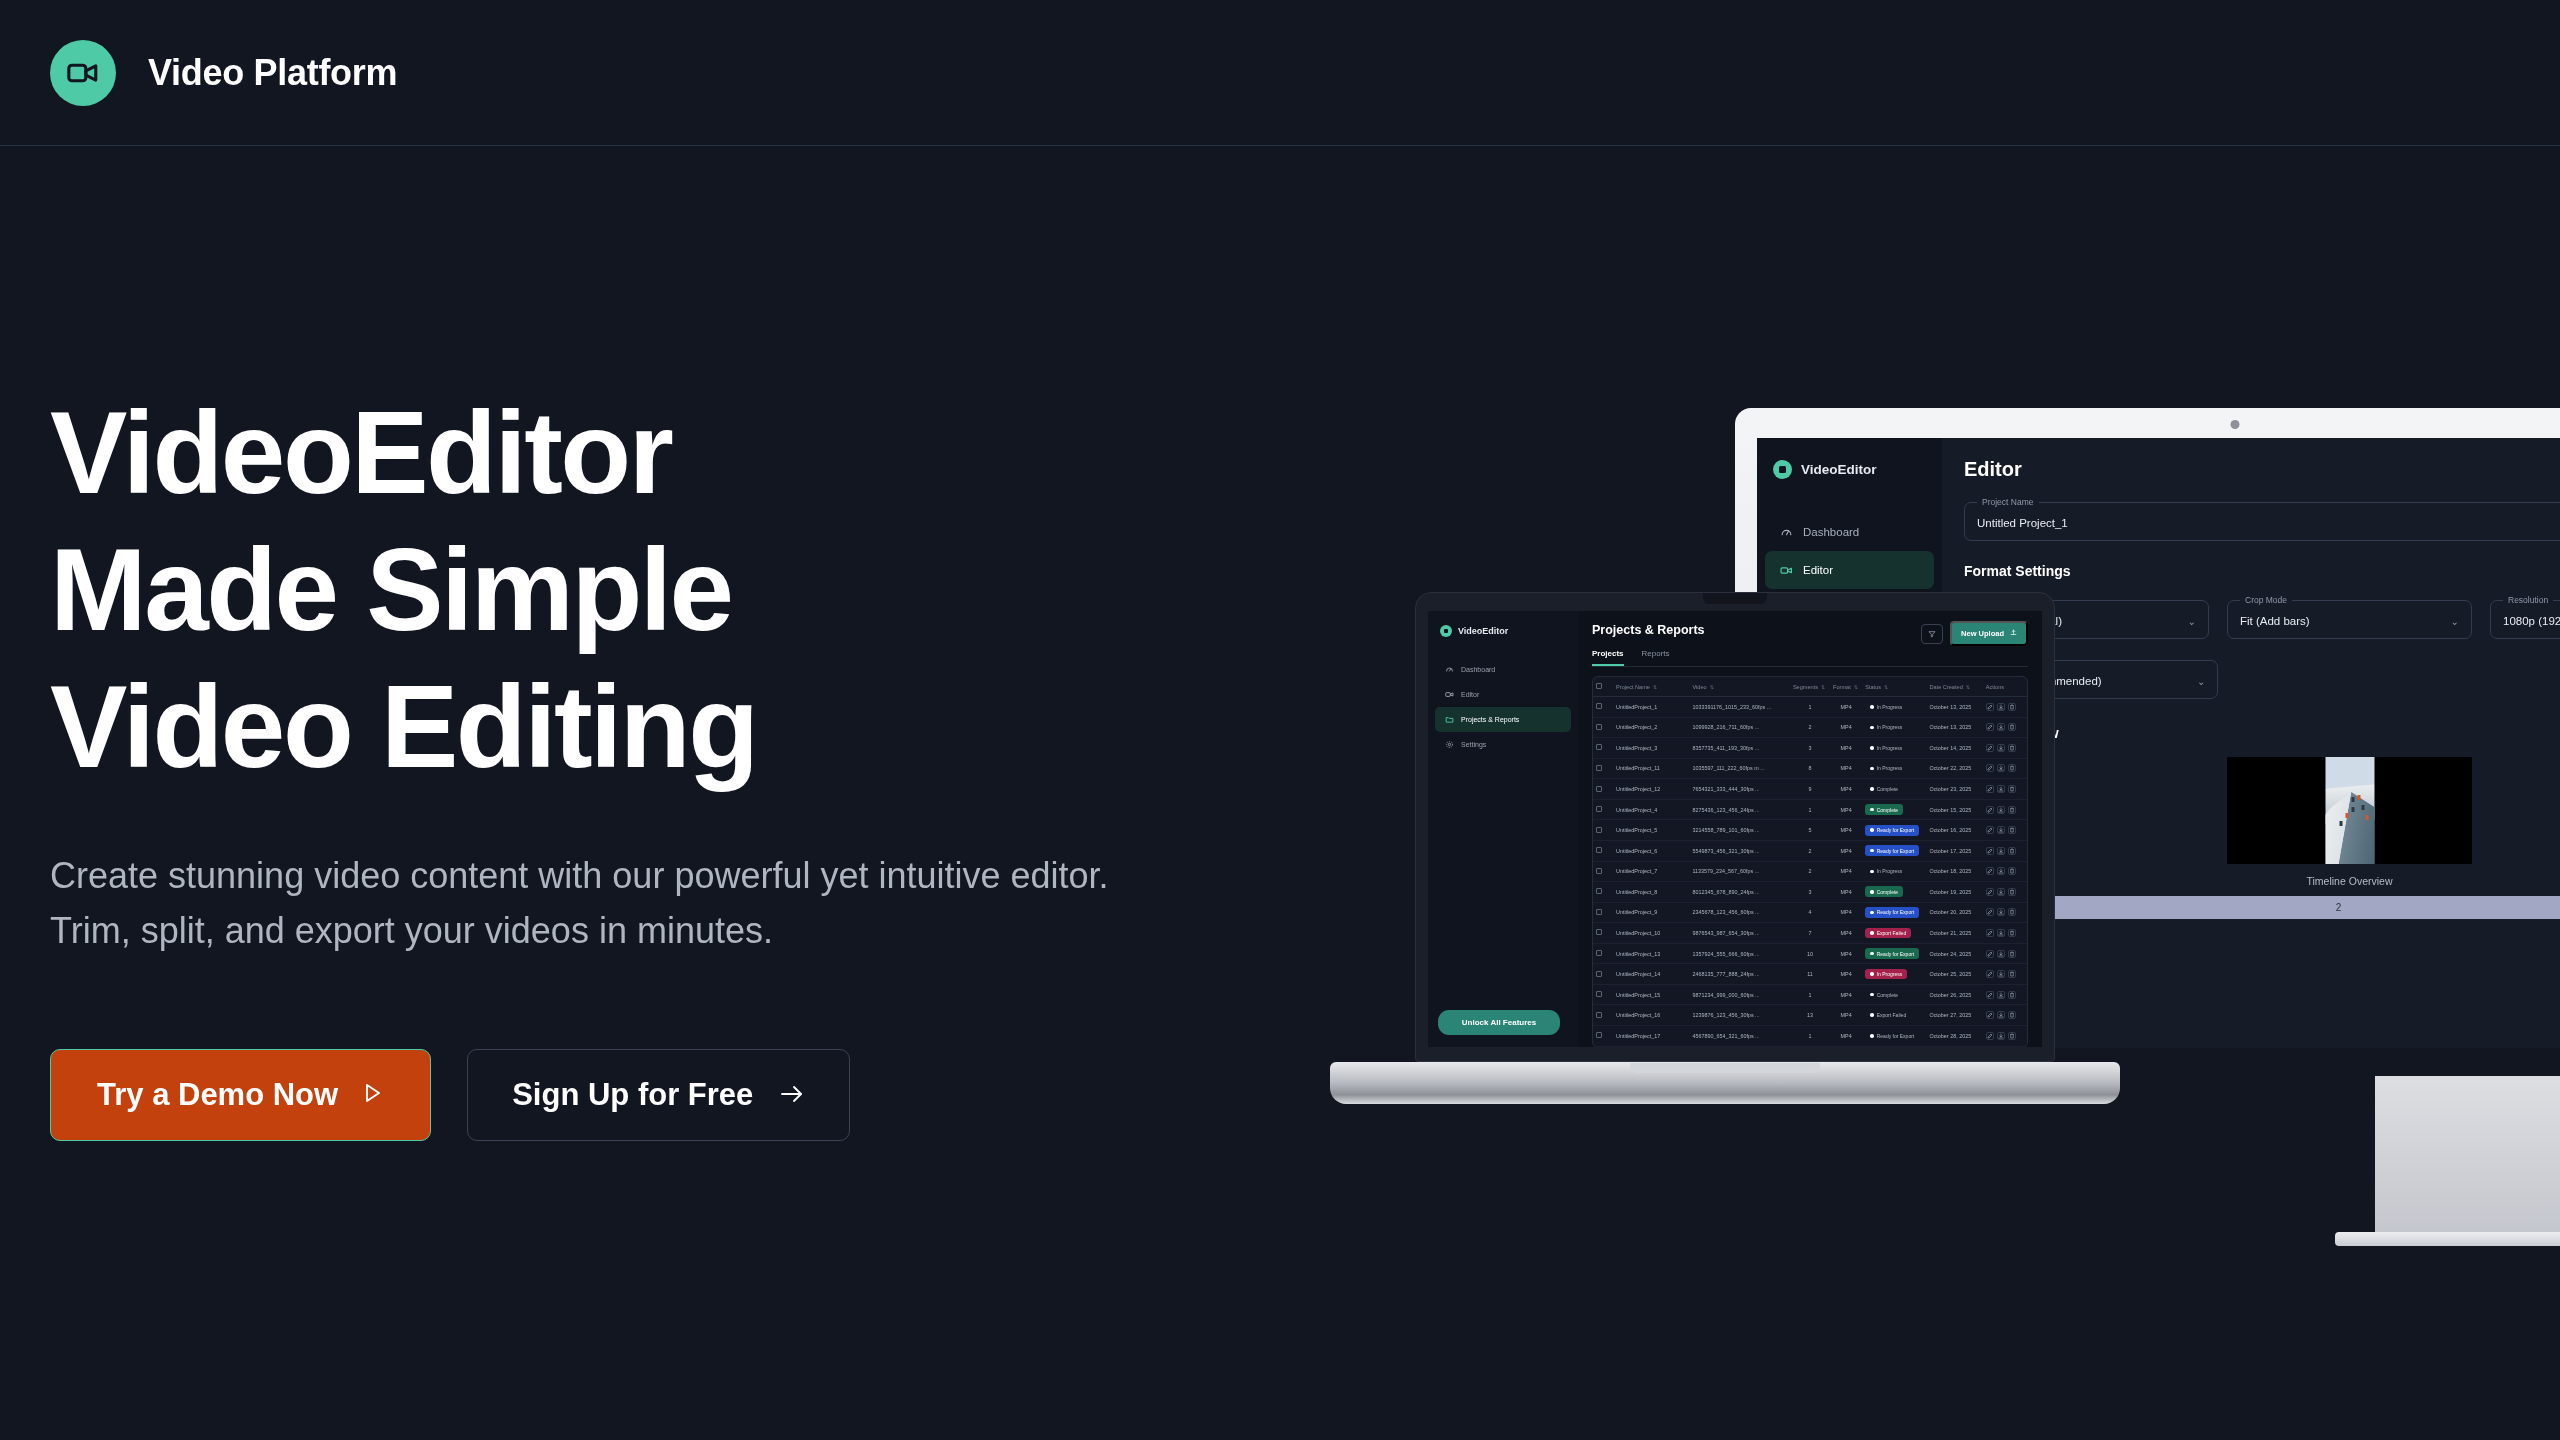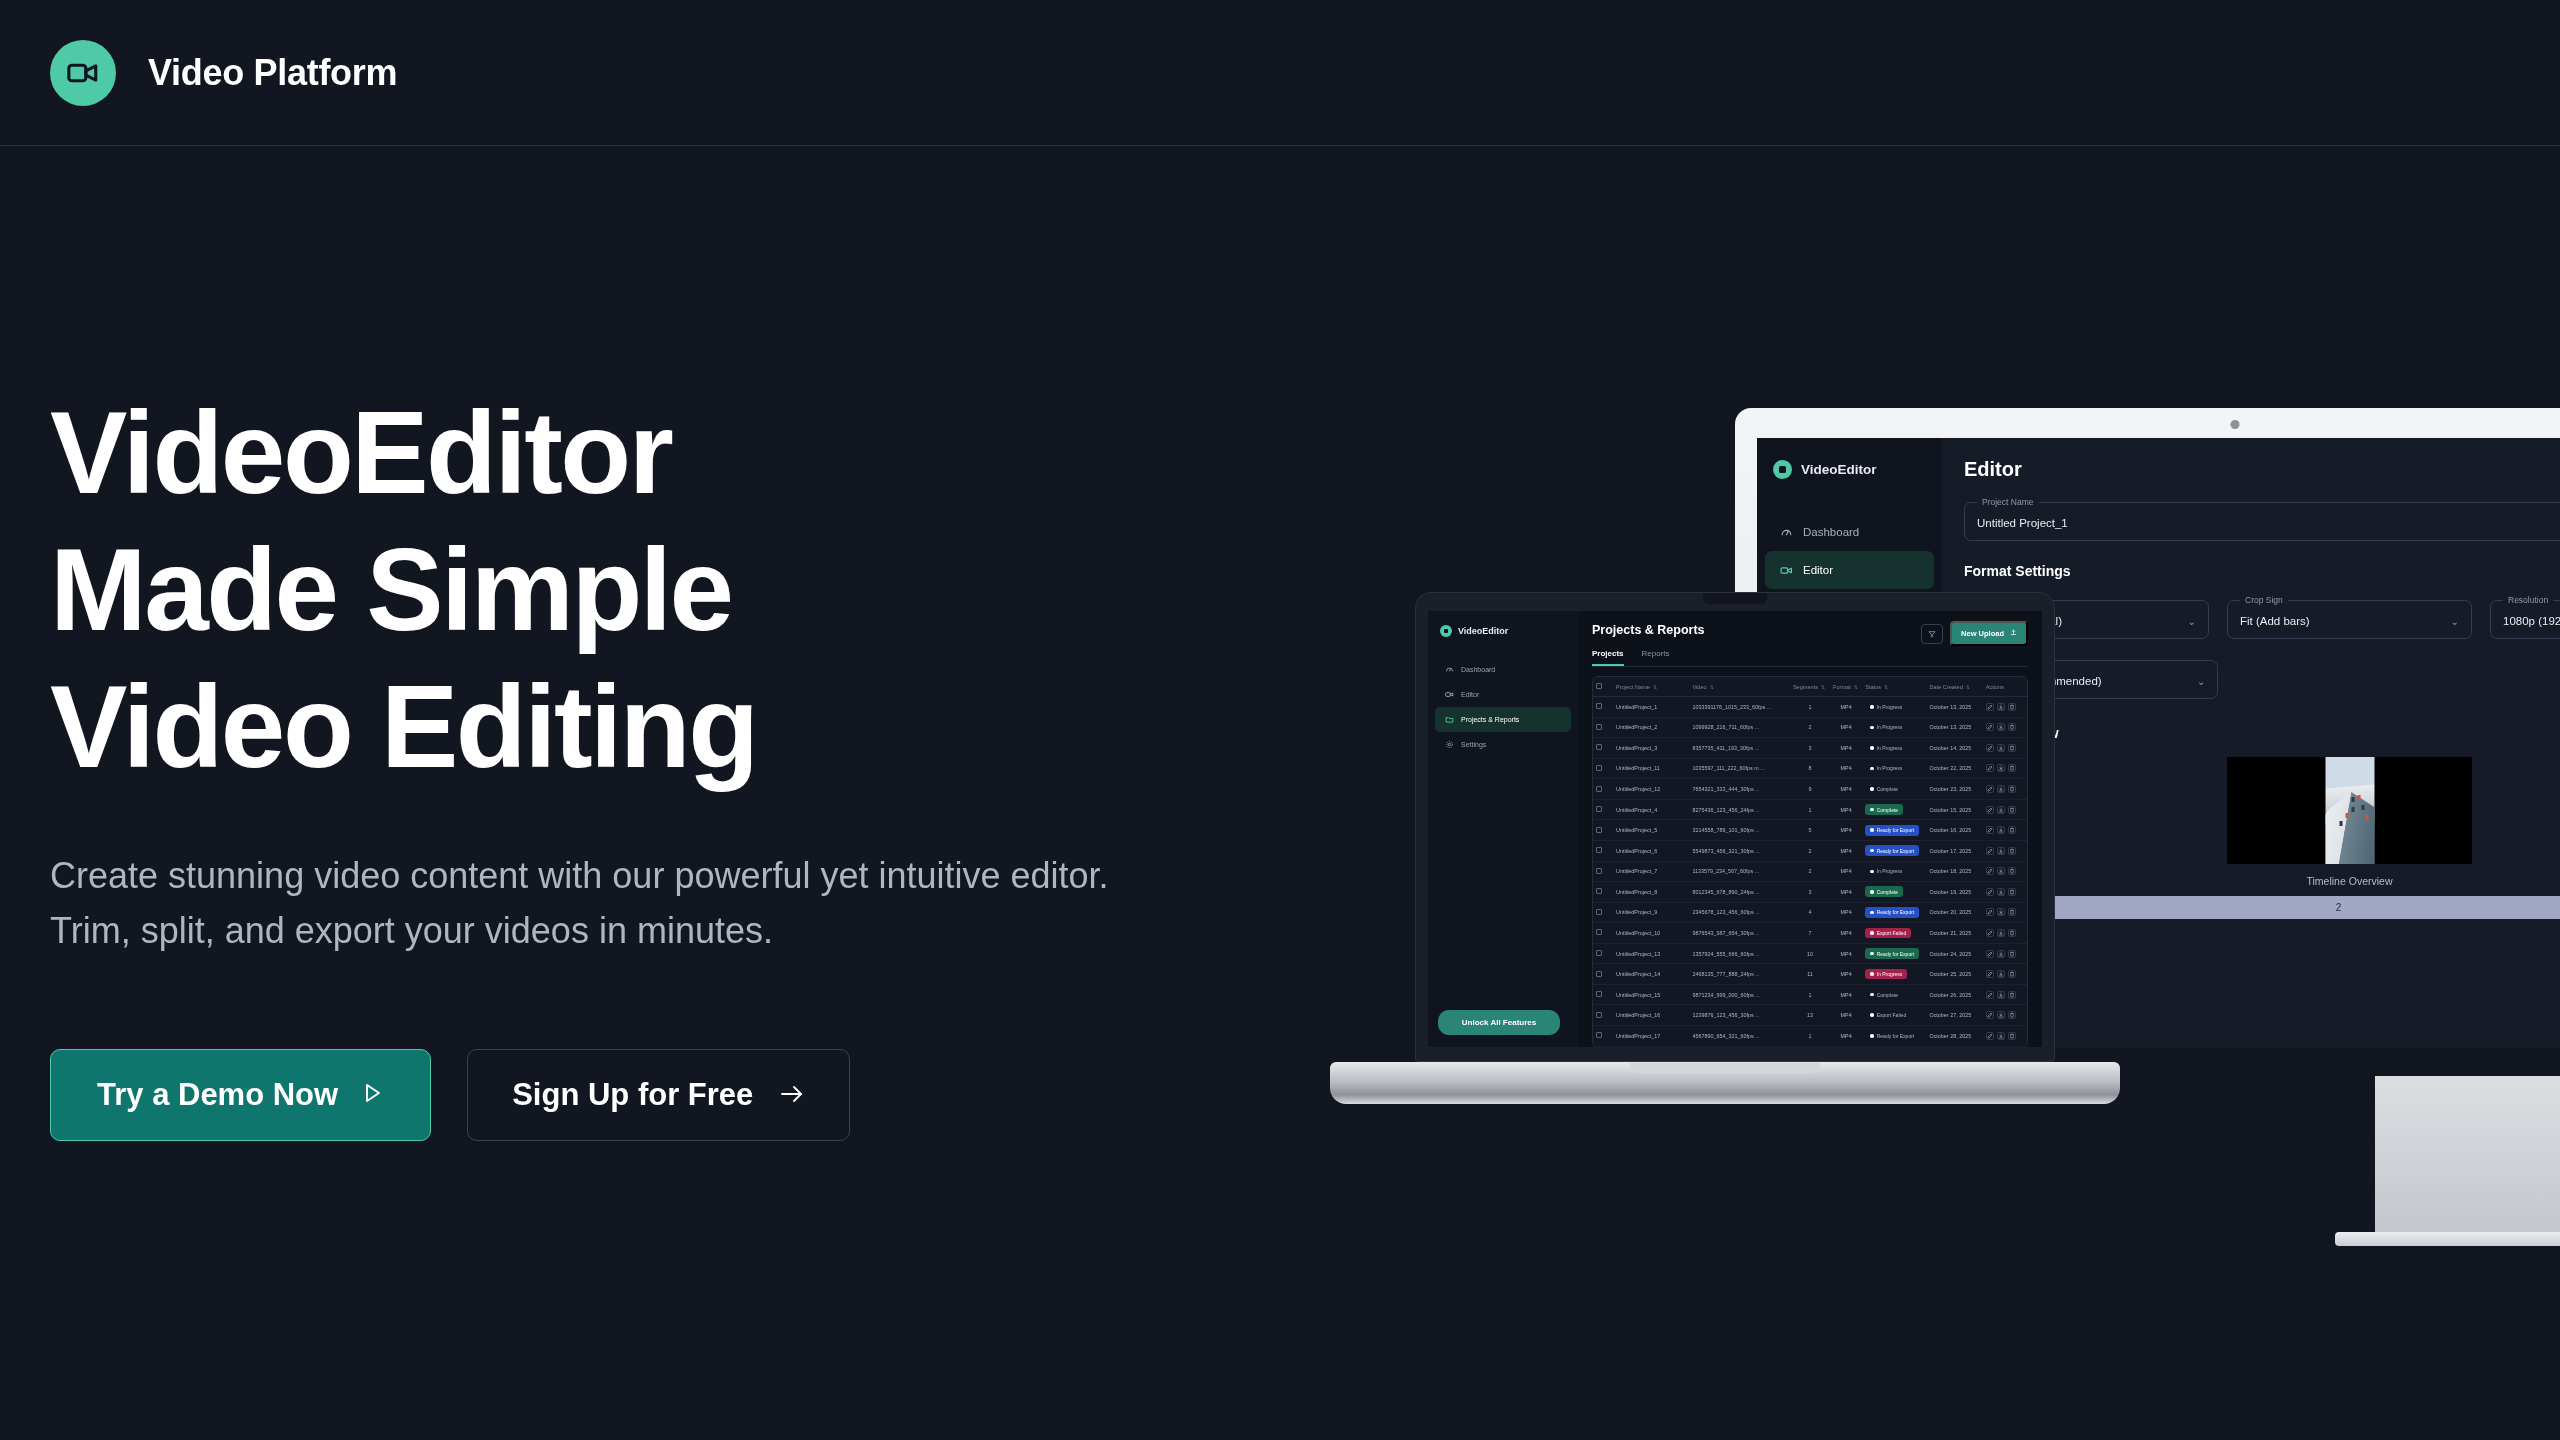--- a/index.html
+++ b/index.html
@@ -39,21 +39,21 @@
   .hero-title {
     color: #ffffff; font-size: 116px; font-weight: bold;
     line-height: 1.18; letter-spacing: -2.5px;
   }
   .hero-sub {
     color: #b0b6c1; font-size: 36px; line-height: 1.55;
     margin-top: 52px; max-width: 1060px;
   }
   .hero-ctas { display: flex; gap: 36px; margin-top: 90px; }
   .btn-demo {
-    background: #0f766e; border: 1px solid #4ecaa6; color: #fff;
+    background: #c2410c; border: 1px solid #4ecaa6; color: #fff;
     font-size: 31px; font-weight: bold; border-radius: 10px;
     padding: 27px 46px; display: flex; align-items: center; gap: 22px;
   }
   .btn-signup {
     background: transparent; border: 1px solid #3a4253; color: #fff;
     font-size: 31px; font-weight: bold; border-radius: 10px;
     padding: 27px 44px; display: flex; align-items: center; gap: 26px;
   }
 
   
@@ -312,21 +312,21 @@
 
             <div class="ed-sec-title">Format Settings</div>
 
             <div class="field-row">
               <fieldset class="fieldset sel">
                 <legend>Aspect Ratio</legend>
                 <span class="field-val">16:9 (Horizontal)</span>
                 <span class="chev">⌄</span>
               </fieldset>
               <fieldset class="fieldset sel">
-                <legend>Crop Sign</legend>
+                <legend>Crop Mode</legend>
                 <span class="field-val">Fit (Add bars)</span>
                 <span class="chev">⌄</span>
               </fieldset>
               <fieldset class="fieldset sel">
                 <legend>Resolution</legend>
                 <span class="field-val">1080p (1920x1080)</span>
 
               </fieldset>
             </div>
 

